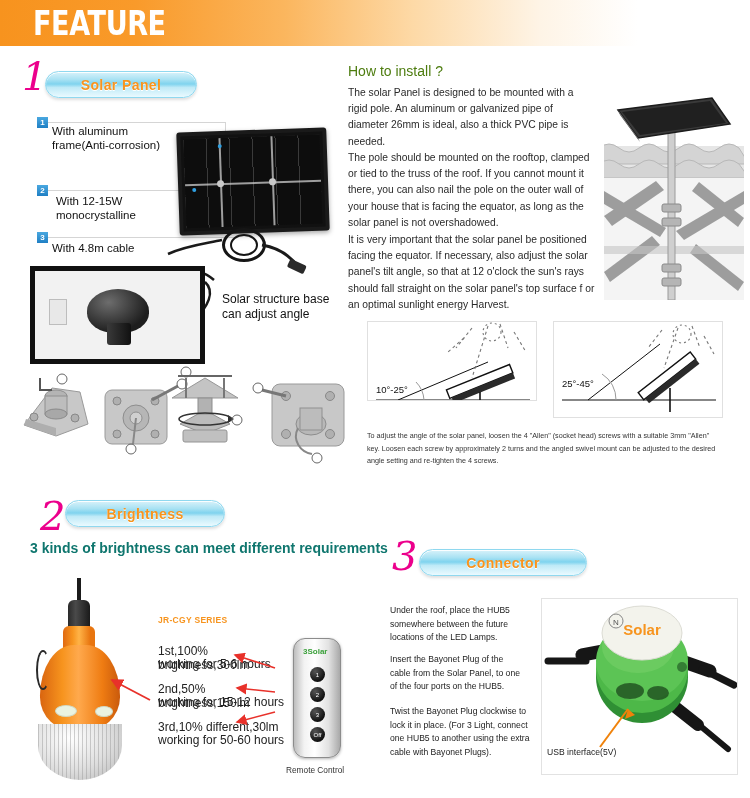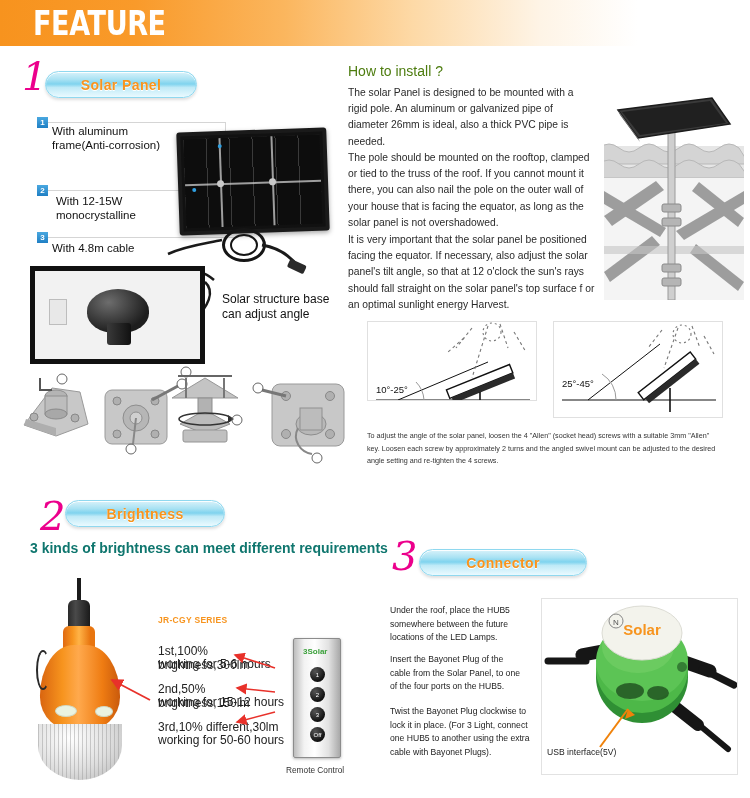--- a/index.html
+++ b/index.html
@@ -133,21 +133,21 @@
   .lamp-badge {
     position: absolute; background: #eaf3e2; border-radius: 50%;
     border: 1px solid #cfd9c6;
   }
   .lamp-hook { position: absolute; border: 2px solid #2a2a2a; border-radius: 50%; border-right-color: transparent; }
 
   
   .remote {
     position: absolute;
     background: linear-gradient(to right, #bdbdbd 0%, #f2f2f2 22%, #ffffff 45%, #e2e2e2 75%, #a9a9a9 100%);
-    border: 1px solid #8c8c8c; border-radius: 2px;
+    border: 1px solid #8c8c8c; border-radius: 12px;
     box-shadow: 0 1px 3px rgba(0,0,0,.3);
   }
   .rem-btn {
     position: absolute; width: 15px; height: 15px; border-radius: 50%;
     background: radial-gradient(circle at 35% 30%, #555, #111 70%);
     color: #fff; font-size: 6px; display: flex; align-items: center; justify-content: center;
     font-family: "Liberation Sans", sans-serif;
   }
   .rem-logo { position: absolute; font-size: 9px; font-weight: bold; color: #3aa03a; }
 

